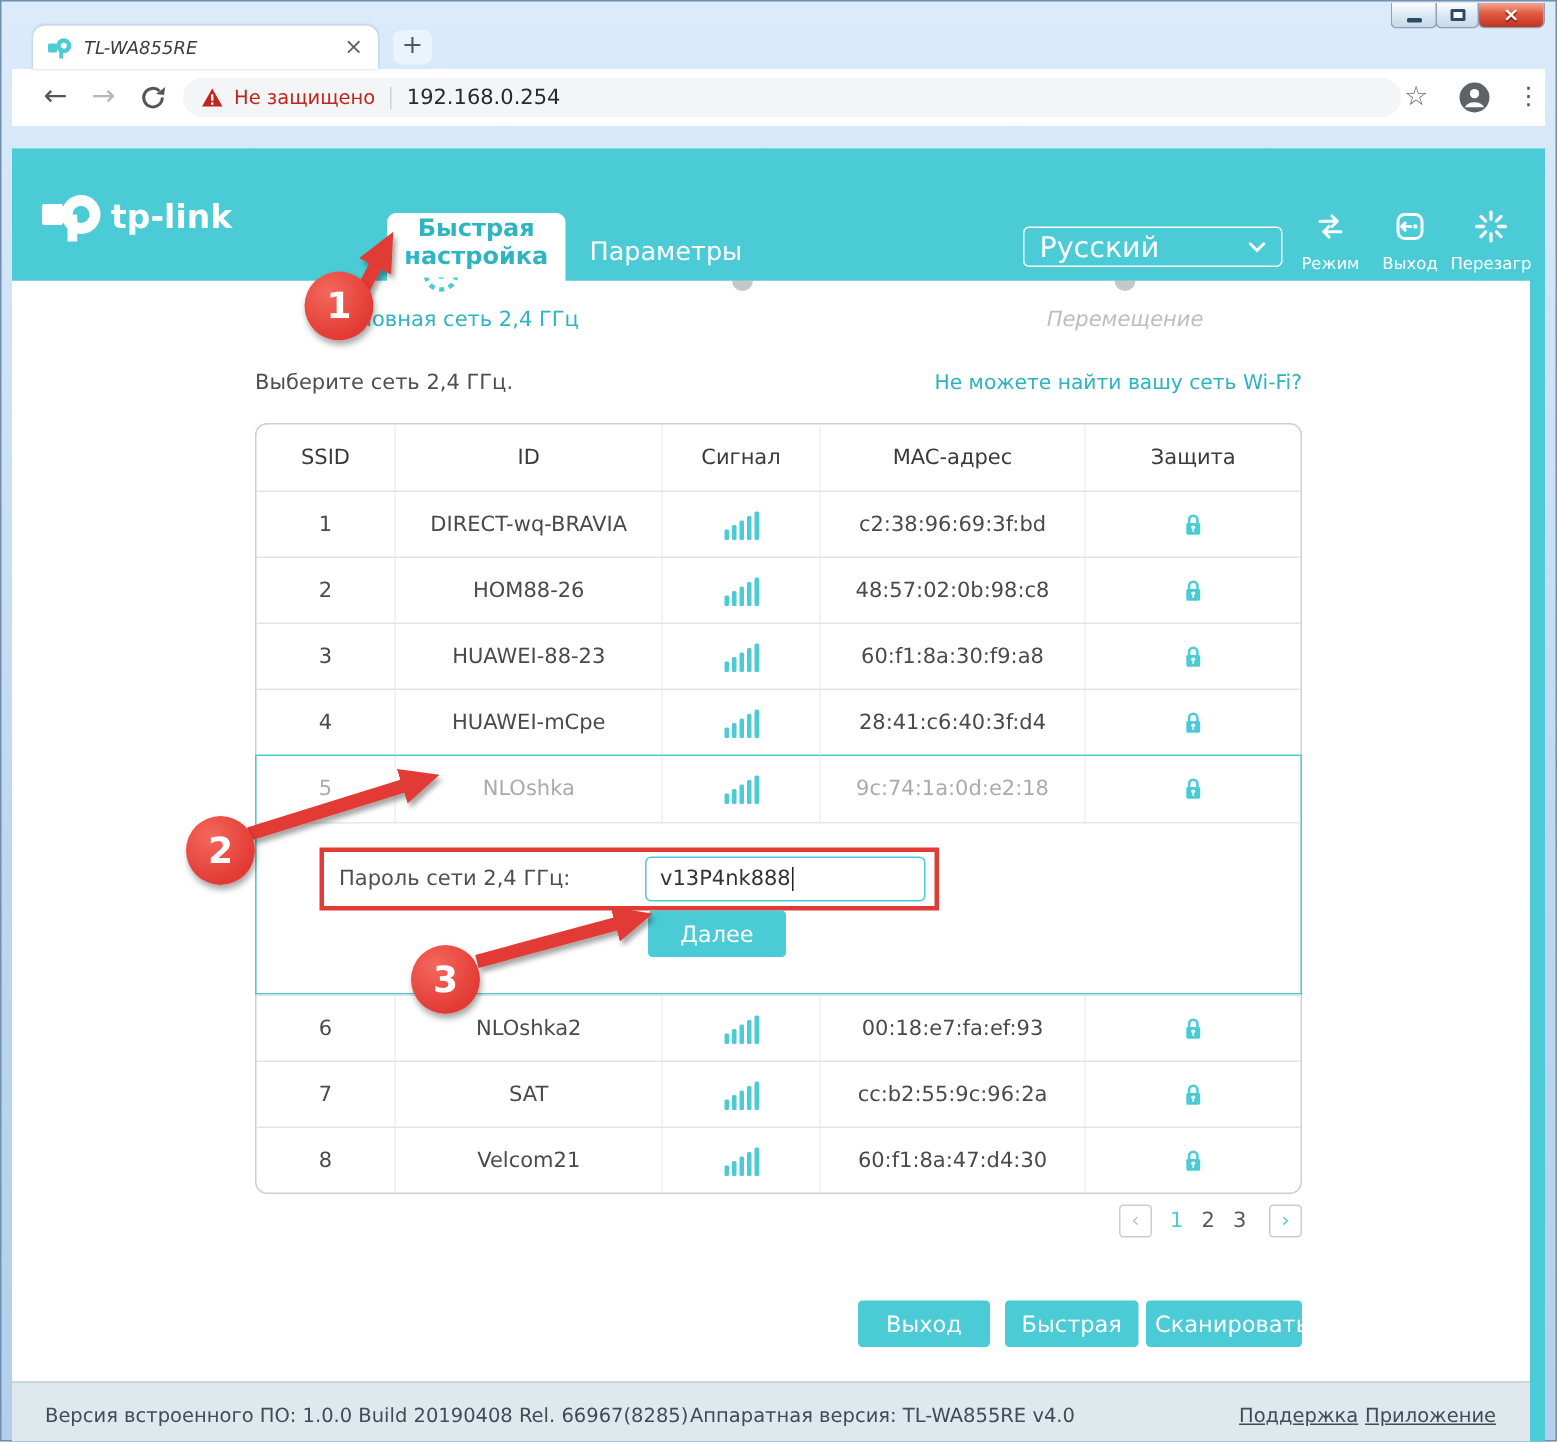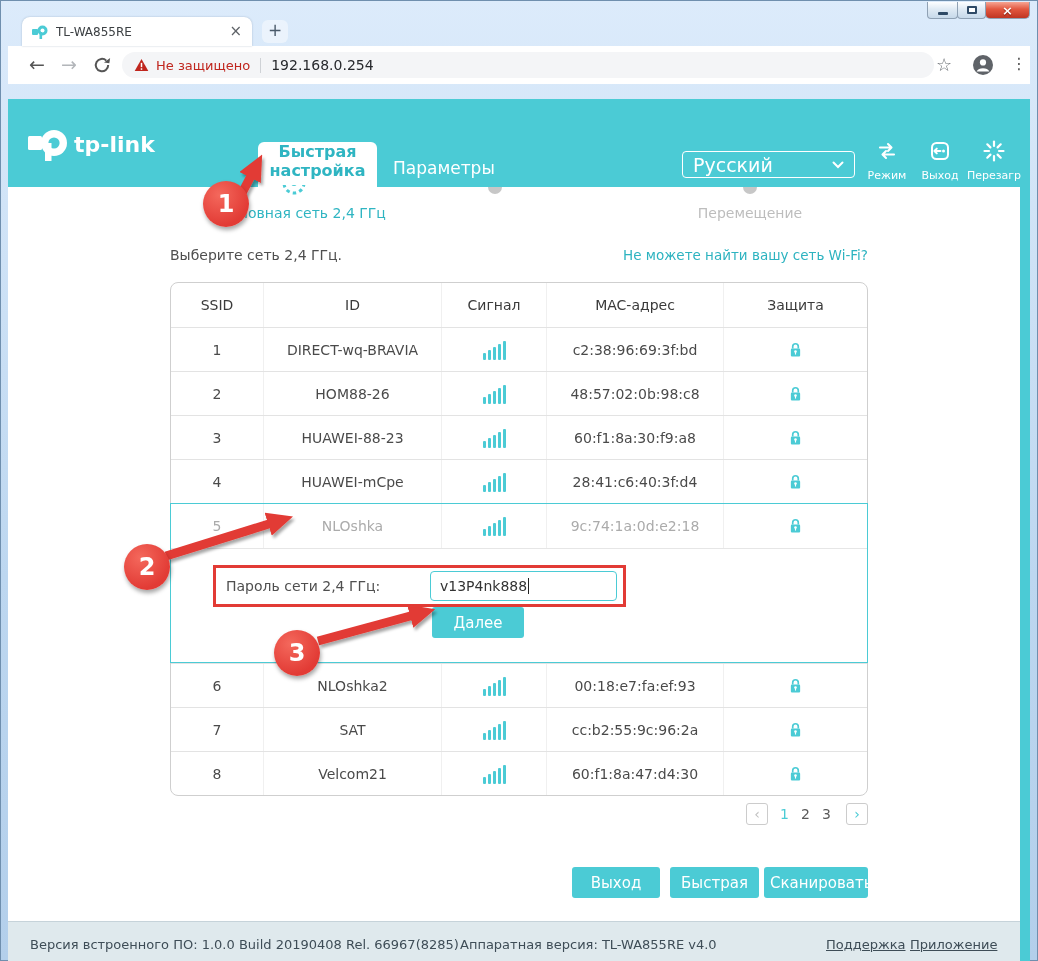--- a/index.html
+++ b/index.html
@@ -14,21 +14,21 @@
   .winbtn{height:17px;border:1px solid #8fa1b4;border-top:none;display:flex;align-items:center;justify-content:center;
           background:linear-gradient(#fdfeff,#dfeaf4 45%,#c7d9ea);border-radius:0 0 4px 4px;margin-left:-1px;}
   .winbtn.close{background:linear-gradient(#f6a593,#e2573f 45%,#c03522);border-radius:0 0 5px 5px;}
   .glyph-min{display:block;width:10px;height:3px;background:#2f4a66;margin-top:7px;border-radius:1px;}
   .glyph-max{display:block;width:10px;height:8px;border:2px solid #2f4a66;border-radius:1px;background:#fff;}
   .glyph-close{color:#fff;font-weight:bold;font-size:13px;line-height:13px;text-shadow:0 1px 1px #7e1508;}
 
   
   #browser-tab{position:absolute;left:22px;top:17px;width:230px;height:29px;background:#fff;
                border-radius:8px 8px 0 0;display:flex;align-items:center;padding:0 10px;z-index:5;
-               box-shadow:0 0 2px rgba(60,90,120,.35);}
+               box-shadow:0 0 2px rgba(60,90,120,.35);font-style:italic;}
   #browser-tab .title{font-size:12px;color:#3c4043;margin-left:8px;flex:1;white-space:nowrap;overflow:hidden;}
   #browser-tab .tab-close{color:#5f6368;font-size:15px;line-height:15px;cursor:default;}
   #newtab-btn{position:absolute;left:262px;top:20px;width:26px;height:23px;border-radius:6px;
               background:rgba(255,255,255,.45);color:#4a5a6a;font-size:17px;line-height:21px;text-align:center;z-index:5;}
 
   
   #toolbar{position:absolute;left:8px;top:46px;width:1022px;height:38px;background:#fff;z-index:4;}
   .navic{position:absolute;font-size:19px;color:#555;top:7px;}
   #omnibox{position:absolute;left:114px;top:6px;width:812px;height:26px;background:#f4f5f7;border-radius:13px;
            display:flex;align-items:center;padding:0 12px;}
@@ -50,21 +50,21 @@
                color:#fff;font-size:19px;display:flex;align-items:center;padding:0 10px;z-index:6;}
   #lang-select .chev{margin-left:auto;}
   .hdr-action{position:absolute;top:40px;width:60px;text-align:center;color:#fff;z-index:6;}
   .hdr-action .lbl{font-size:11px;margin-top:2px;}
 
   
   .step-dot{position:absolute;width:14px;height:14px;border-radius:50%;background:#c7c7c7;z-index:1;}
   #wifi-step{position:absolute;left:271px;top:86px;width:30px;height:13px;overflow:hidden;z-index:7;}
   .step-label{position:absolute;top:106px;font-size:14px;text-align:center;z-index:2;}
   .step-label.on{color:#2fb5c2;}
-  .step-label.off{color:#bdbdbd;}
+  .step-label.off{color:#bdbdbd;font-style:italic;}
 
   
   #prompt{position:absolute;left:162px;top:148px;font-size:14px;color:#4f4f4f;z-index:2;}
   #help-link{position:absolute;right:162px;top:148px;font-size:13.5px;color:#2db3c0;z-index:2;}
 
   
   #net-table{position:absolute;left:162px;top:183px;width:698px;background:#fff;border:1px solid #cfcfcf;
              border-radius:8px;z-index:2;}
   .grid{display:grid;grid-template-columns:92px 178px 105px 177px auto;}
   .trow{height:44px;border-top:1px solid #e3e3e3;}

